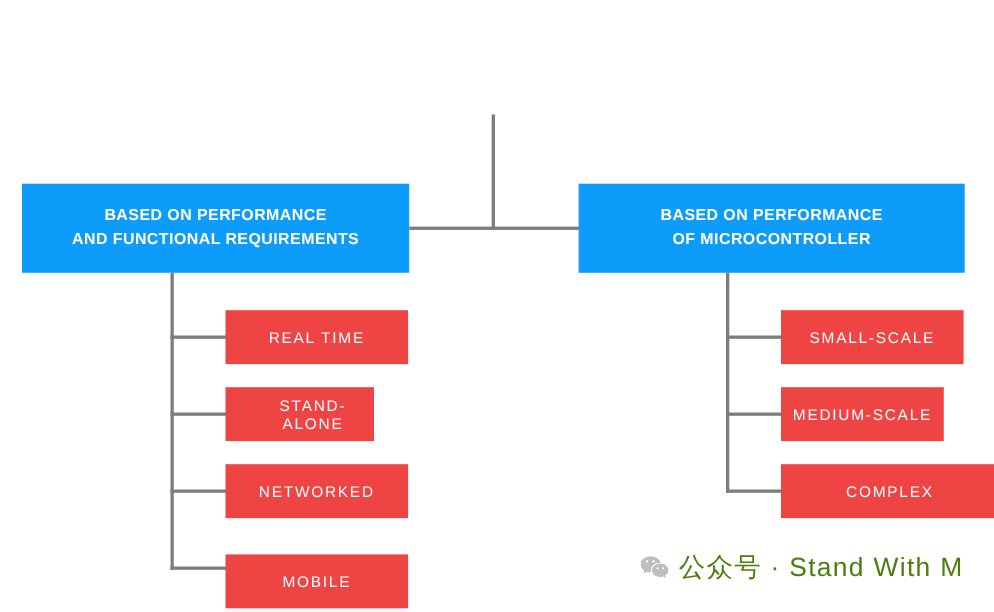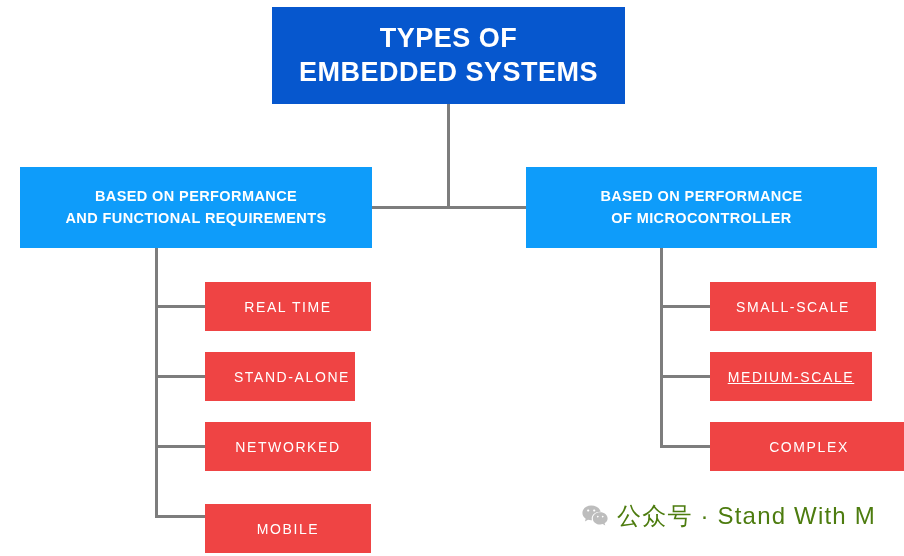--- a/index.html
+++ b/index.html
@@ -98,58 +98,52 @@
   <div class="line hline" style="left:155px; top:305px; width:52px;"></div>
   <div class="line hline" style="left:155px; top:375px; width:52px;"></div>
   <div class="line hline" style="left:155px; top:445px; width:52px;"></div>
   <div class="line hline" style="left:155px; top:515px; width:52px;"></div>
 
   <div class="line vline" style="left:660px; top:248px; height:200px;"></div>
   <div class="line hline" style="left:660px; top:305px; width:52px;"></div>
   <div class="line hline" style="left:660px; top:375px; width:52px;"></div>
   <div class="line hline" style="left:660px; top:445px; width:52px;"></div>
 
-  <div class="node node-root" style="left:272px; top:7px; width:353px; height:97px;">
-    <div>
-      <span class="l1">TYPES OF</span>
-      <span class="l2">EMBEDDED SYSTEMS</span>
-    </div>
-  </div>
 
   <div class="node node-branch" style="left:20px; top:167px; width:352px; height:81px;">
     <div>
       <span class="l1">BASED ON PERFORMANCE</span>
       <span class="l2">AND FUNCTIONAL REQUIREMENTS</span>
     </div>
   </div>
 
   <div class="node node-branch" style="left:526px; top:167px; width:351px; height:81px;">
     <div>
       <span class="l1">BASED ON PERFORMANCE</span>
       <span class="l2">OF MICROCONTROLLER</span>
     </div>
   </div>
 
   <div class="node node-leaf" style="left:205px; top:282px; width:166px; height:49px;">
     <span>REAL TIME</span>
   </div>
-  <div class="node node-leaf" style="left:205px; top:352px; width:150px; height:49px;padding-left:24px;">
+  <div class="node node-leaf" style="left:205px; top:352px; width:135px; height:49px;padding-left:24px;">
     <span>STAND-ALONE</span>
   </div>
   <div class="node node-leaf" style="left:205px; top:422px; width:166px; height:49px;">
     <span>NETWORKED</span>
   </div>
   <div class="node node-leaf" style="left:205px; top:504px; width:166px; height:49px;">
     <span>MOBILE</span>
   </div>
 
   <div class="node node-leaf" style="left:710px; top:282px; width:166px; height:49px;">
     <span>SMALL-SCALE</span>
   </div>
-  <div class="node node-leaf" style="left:710px; top:352px; width:162px; height:49px;text-decoration:underline;">
+  <div class="node node-leaf" style="left:710px; top:352px; width:148px; height:49px;">
     <span>MEDIUM-SCALE</span>
   </div>
   <div class="node node-leaf" style="left:710px; top:422px; width:198px; height:49px;">
     <span>COMPLEX</span>
   </div>
 
   <div id="watermark">
     <span class="wm-icon">
       <svg width="26" height="22" viewBox="0 0 26 22" xmlns="http://www.w3.org/2000/svg">
         <path fill="#bdbdbd" d="M9.2 0.6C4.3 0.6 0.4 3.9 0.4 8c0 2.3 1.3 4.4 3.3 5.7L2.9 16.4l3.1-1.6c1 0.3 2.1 0.5 3.2 0.5 0.3 0 0.5 0 0.8 0-0.2-0.6-0.3-1.2-0.3-1.8 0-3.8 3.6-6.8 8.1-6.8 0.3 0 0.6 0 0.9 0.1C17.9 3.3 14 0.6 9.2 0.6z M6.2 6.6c-0.6 0-1.1-0.5-1.1-1.1 0-0.6 0.5-1.1 1.1-1.1 0.6 0 1.1 0.5 1.1 1.1C7.3 6.1 6.8 6.6 6.2 6.6z M12.2 6.6c-0.6 0-1.1-0.5-1.1-1.1 0-0.6 0.5-1.1 1.1-1.1 0.6 0 1.1 0.5 1.1 1.1C13.3 6.1 12.8 6.6 12.2 6.6z"></path>

